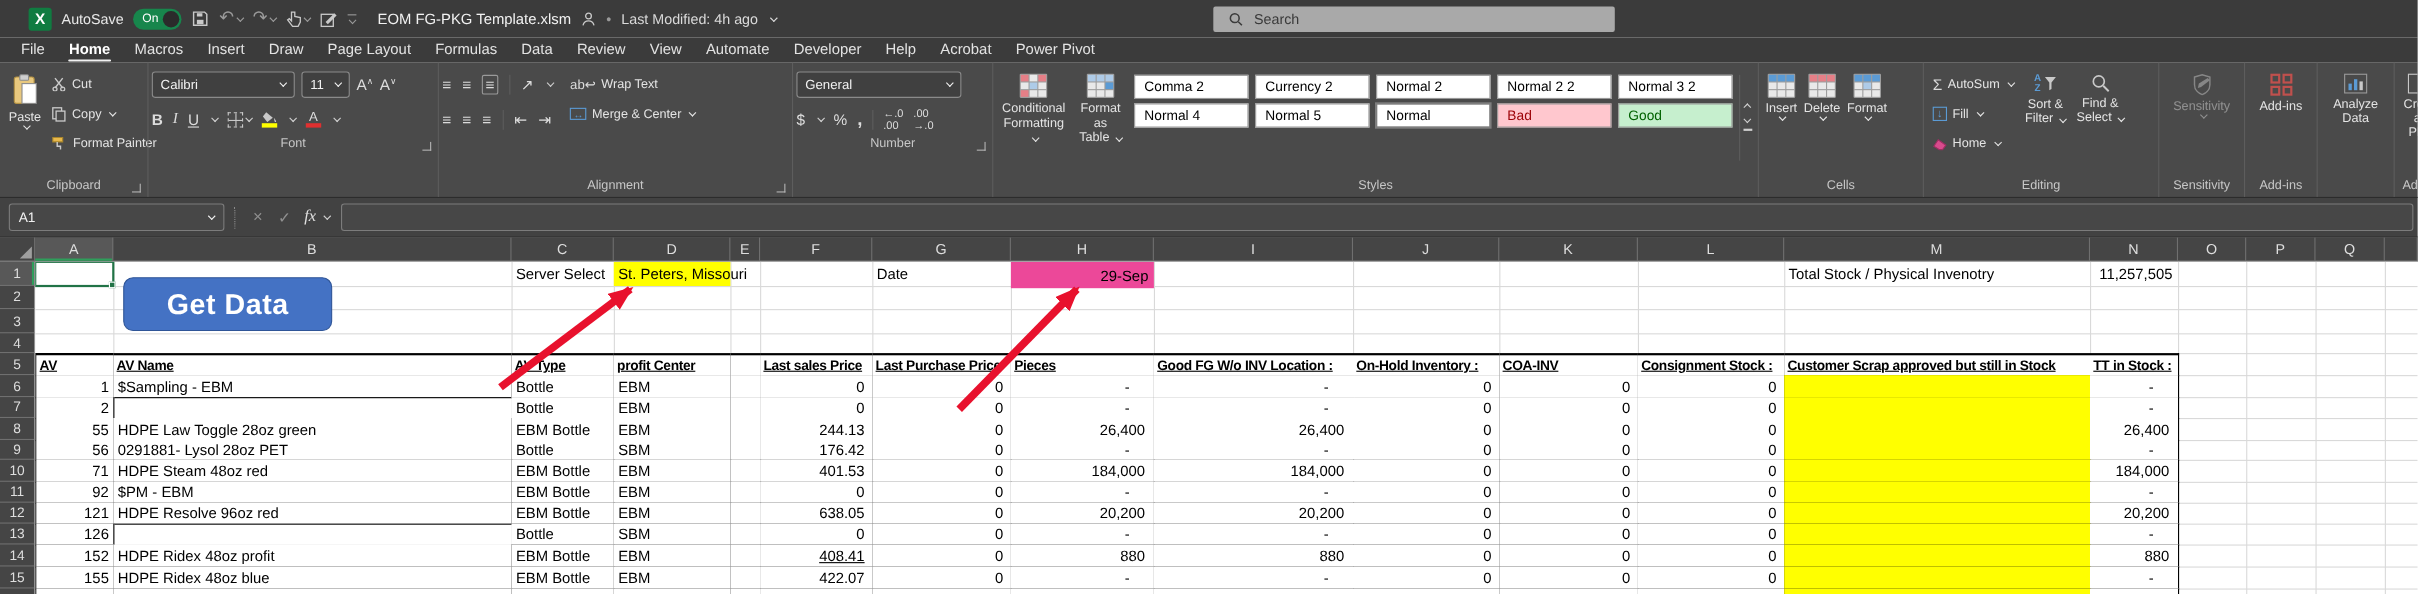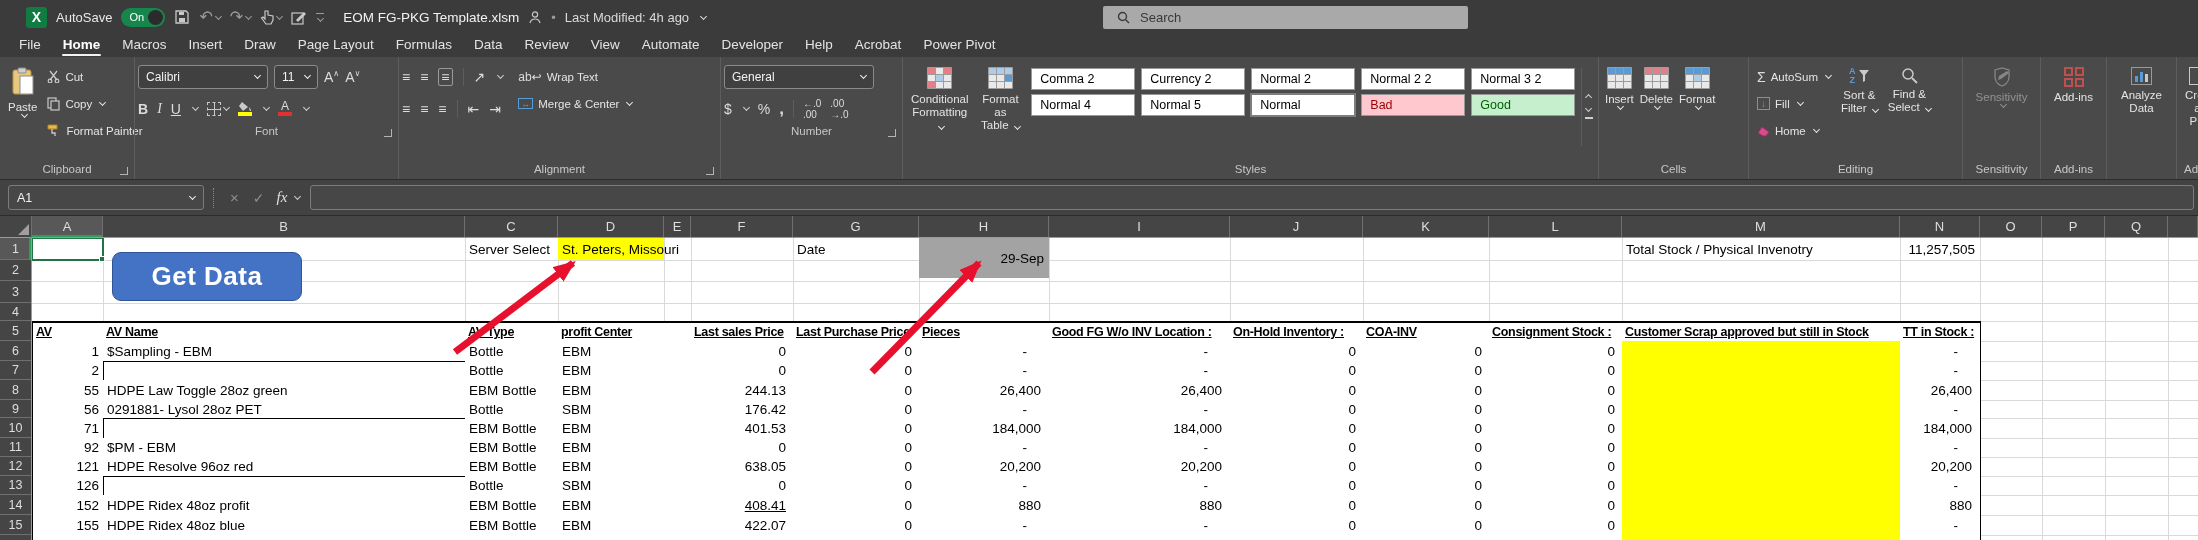--- a/index.html
+++ b/index.html
@@ -556,21 +556,21 @@
     <div class="gl" style="left: 0px; top: 180px; height: 1px; width: 2166px; z-index: 1;"></div>
     <div class="gl" style="left: 0px; top: 200px; height: 1px; width: 2166px; z-index: 1;"></div>
     <div class="gl" style="left: 0px; top: 219px; height: 1px; width: 2166px; z-index: 1;"></div>
     <div class="gl" style="left: 0px; top: 238px; height: 1px; width: 2166px; z-index: 1;"></div>
     <div class="gl" style="left: 0px; top: 257px; height: 1px; width: 2166px; z-index: 1;"></div>
     <div class="gl" style="left: 0px; top: 277px; height: 1px; width: 2166px; z-index: 1;"></div>
     <div class="gl" style="left: 0px; top: 297px; height: 1px; width: 2166px; z-index: 1;"></div>
     <div class="cell" style="left: 433px; top: 0px; width: 93px; height: 22px; padding-left: 4px;">Server Select</div>
     <div class="cell" style="left: 526px; top: 0px; width: 106px; height: 22px; background: rgb(255, 255, 0); padding-left: 4px; overflow: visible;">St. Peters, Missouri</div>
     <div class="cell" style="left: 761px; top: 0px; width: 126px; height: 22px; padding-left: 4px;">Date</div>
-    <div class="cell" style="left: 887px; top: 0px; width: 130px; height: 40px; background: #a3a3a3; justify-content: flex-end; padding-right: 5px;">29-Sep</div>
+    <div class="cell" style="left: 887px; top: 0px; width: 130px; height: 24px; background: #ec4899; justify-content: flex-end; padding-right: 5px;">29-Sep</div>
     <div class="cell" style="left: 1590px; top: 0px; width: 278px; height: 22px; padding-left: 4px;">Total Stock / Physical Invenotry</div>
     <div class="cell" style="left: 1868px; top: 0px; width: 80px; height: 22px; justify-content: flex-end; padding-right: 5px;">11,257,505</div>
     <div class="tcell thead" style="left: 0px; top: 83px; width: 72px; height: 21px; border-left: 1px solid rgb(0, 0, 0); padding-left: 3px;">AV</div>
     <div class="tcell thead" style="left: 71px; top: 83px; width: 363px; height: 21px; padding-left: 3px;">AV Name</div>
     <div class="tcell thead" style="left: 433px; top: 83px; width: 94px; height: 21px; padding-left: 3px;">AV Type</div>
     <div class="tcell thead" style="left: 526px; top: 83px; width: 107px; height: 21px; padding-left: 3px;">profit Center</div>
     <div class="tcell thead" style="left: 632px; top: 83px; width: 28px; height: 21px; padding-left: 3px;"></div>
     <div class="tcell thead" style="left: 659px; top: 83px; width: 103px; height: 21px; padding-left: 3px;">Last sales Price</div>
     <div class="tcell thead" style="left: 761px; top: 83px; width: 127px; height: 21px; padding-left: 3px;">Last Purchase Price</div>
     <div class="tcell thead" style="left: 887px; top: 83px; width: 131px; height: 21px; padding-left: 3px;">Pieces</div>
@@ -629,20 +629,21 @@
     <div class="tcell" style="left: 659px; top: 162px; width: 103px; height: 19px; justify-content: flex-end; padding-right: 7px;">176.42</div>
     <div class="tcell" style="left: 761px; top: 162px; width: 127px; height: 19px; justify-content: flex-end; padding-right: 7px;">0</div>
     <div class="tcell" style="left: 887px; top: 162px; width: 131px; height: 19px; justify-content: flex-end; padding-right: 22px;">-</div>
     <div class="tcell" style="left: 1017px; top: 162px; width: 182px; height: 19px; justify-content: flex-end; padding-right: 22px;">-</div>
     <div class="tcell" style="left: 1198px; top: 162px; width: 134px; height: 19px; justify-content: flex-end; padding-right: 7px;">0</div>
     <div class="tcell" style="left: 1331px; top: 162px; width: 127px; height: 19px; justify-content: flex-end; padding-right: 7px;">0</div>
     <div class="tcell" style="left: 1457px; top: 162px; width: 134px; height: 19px; justify-content: flex-end; padding-right: 7px;">0</div>
     <div class="tcell" style="left: 1590px; top: 162px; width: 279px; height: 19px; background: rgb(255, 255, 0); padding-left: 4px;"></div>
     <div class="tcell" style="left: 1868px; top: 162px; width: 81px; height: 19px; justify-content: flex-end; padding-right: 22px;">-</div>
     <div class="tcell" style="left: 0px; top: 180px; width: 72px; height: 21px; border-left: 1px solid rgb(0, 0, 0); justify-content: flex-end; padding-right: 4px;">71</div>
+    <div class="tcell" style="left: 71px; top: 180px; width: 363px; height: 21px; padding-left: 4px;">HDPE Steam 48oz red</div>
     <div class="tcell" style="left: 433px; top: 180px; width: 94px; height: 21px; padding-left: 4px;">EBM Bottle</div>
     <div class="tcell" style="left: 526px; top: 180px; width: 107px; height: 21px; padding-left: 4px;">EBM</div>
     <div class="tcell" style="left: 632px; top: 180px; width: 28px; height: 21px; padding-left: 4px;"></div>
     <div class="tcell" style="left: 659px; top: 180px; width: 103px; height: 21px; justify-content: flex-end; padding-right: 7px;">401.53</div>
     <div class="tcell" style="left: 761px; top: 180px; width: 127px; height: 21px; justify-content: flex-end; padding-right: 7px;">0</div>
     <div class="tcell" style="left: 887px; top: 180px; width: 131px; height: 21px; justify-content: flex-end; padding-right: 8px;">184,000</div>
     <div class="tcell" style="left: 1017px; top: 180px; width: 182px; height: 21px; justify-content: flex-end; padding-right: 8px;">184,000</div>
     <div class="tcell" style="left: 1198px; top: 180px; width: 134px; height: 21px; justify-content: flex-end; padding-right: 7px;">0</div>
     <div class="tcell" style="left: 1331px; top: 180px; width: 127px; height: 21px; justify-content: flex-end; padding-right: 7px;">0</div>
     <div class="tcell" style="left: 1457px; top: 180px; width: 134px; height: 21px; justify-content: flex-end; padding-right: 7px;">0</div>

